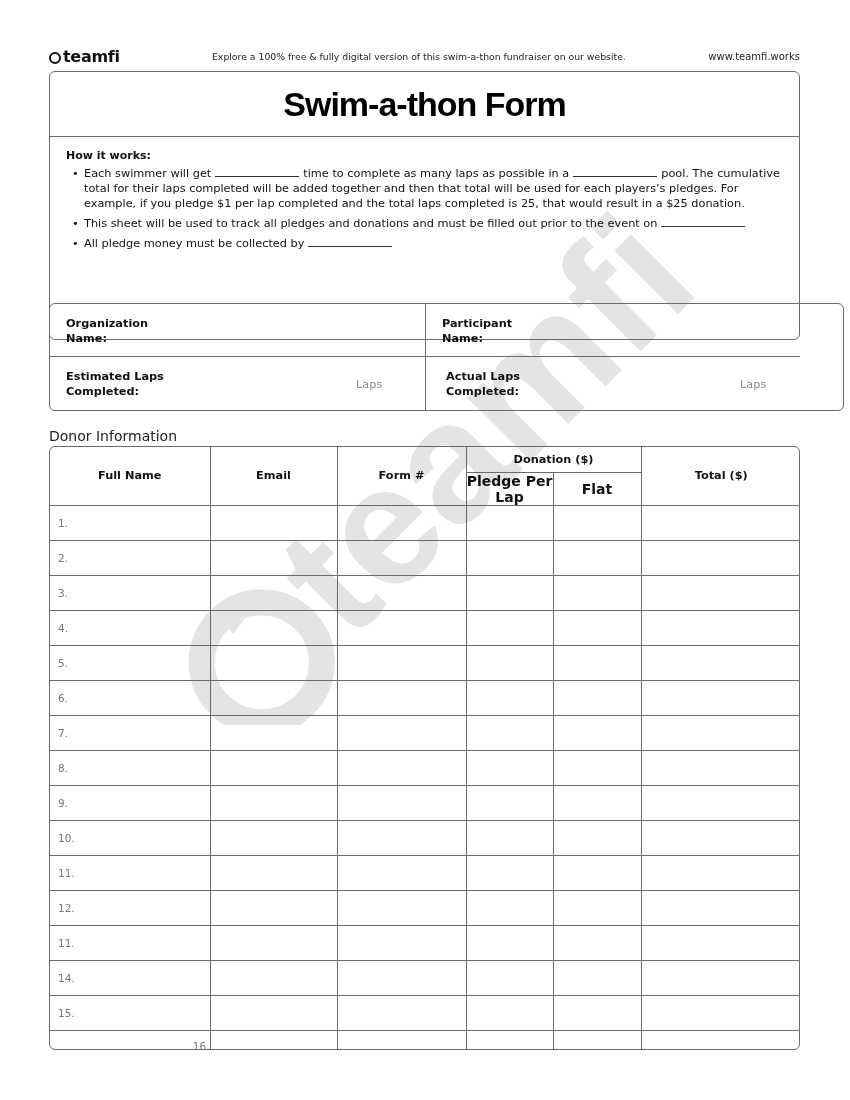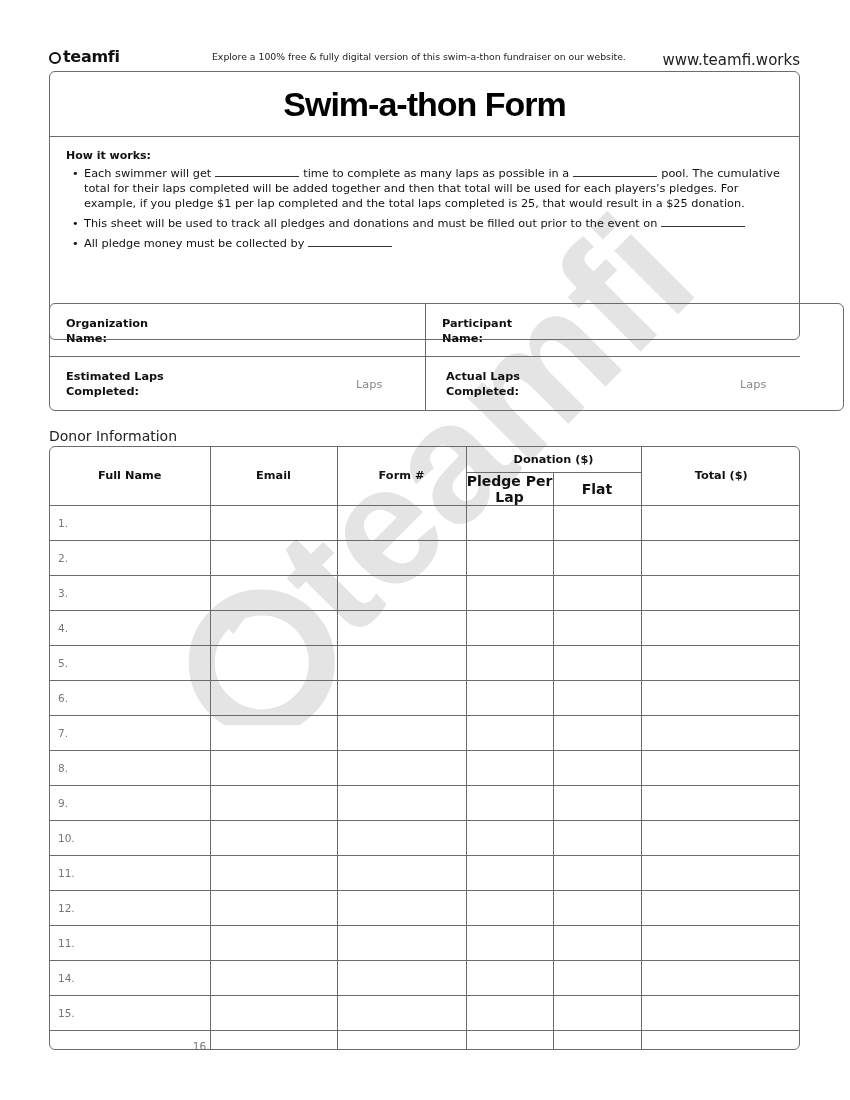--- a/index.html
+++ b/index.html
@@ -2,21 +2,21 @@
 <html><head>
 <meta charset="utf-8">
 <style>
   html, body { margin:0; padding:0; }
   body { width:850px; height:1100px; background:#ffffff; position:relative; overflow:hidden;
          font-family:"DejaVu Sans", sans-serif; color:#111; }
   .topbar { position:absolute; top:48px; left:49px; width:751px; height:18px; }
   .logo { position:absolute; left:0; top:-1px; font-weight:bold; font-size:16px; letter-spacing:-0.3px; color:#111; display:flex; align-items:center; }
   .logo-ring { display:inline-block; width:8px; height:8px; border:2.2px solid #111; border-radius:50%; margin-right:2px; margin-top:2px; }
   .tagline { position:absolute; left:163px; top:3px; font-size:9.3px; color:#222; }
-  .site { position:absolute; right:0; top:3px; font-size:15px; color:#222; }
+  .site { position:absolute; right:0; top:3px; font-size:10px; color:#222; }
 
   .box { position:absolute; border:1px solid #6b6b6b; border-radius:6px; box-sizing:border-box; background:transparent; }
   .title-box { left:49px; top:71px; width:751px; height:269px; }
   .title { height:64px; border-bottom:1px solid #6b6b6b; display:flex; align-items:center; justify-content:center;
            font-family:"Liberation Sans", sans-serif; font-weight:bold; font-size:34px; letter-spacing:-1px; color:#000; }
   .how { padding:11px 16px 0 16px; font-size:11.3px; line-height:15px; color:#111; }
   .how-title { font-weight:bold; font-size:11px; margin-bottom:3px; }
   .how ul { margin:0; padding:0 0 0 18px; list-style:none; }
   .how li { position:relative; margin-bottom:5px; }
   .how li::before { content:"•"; position:absolute; left:-12px; top:0; }

